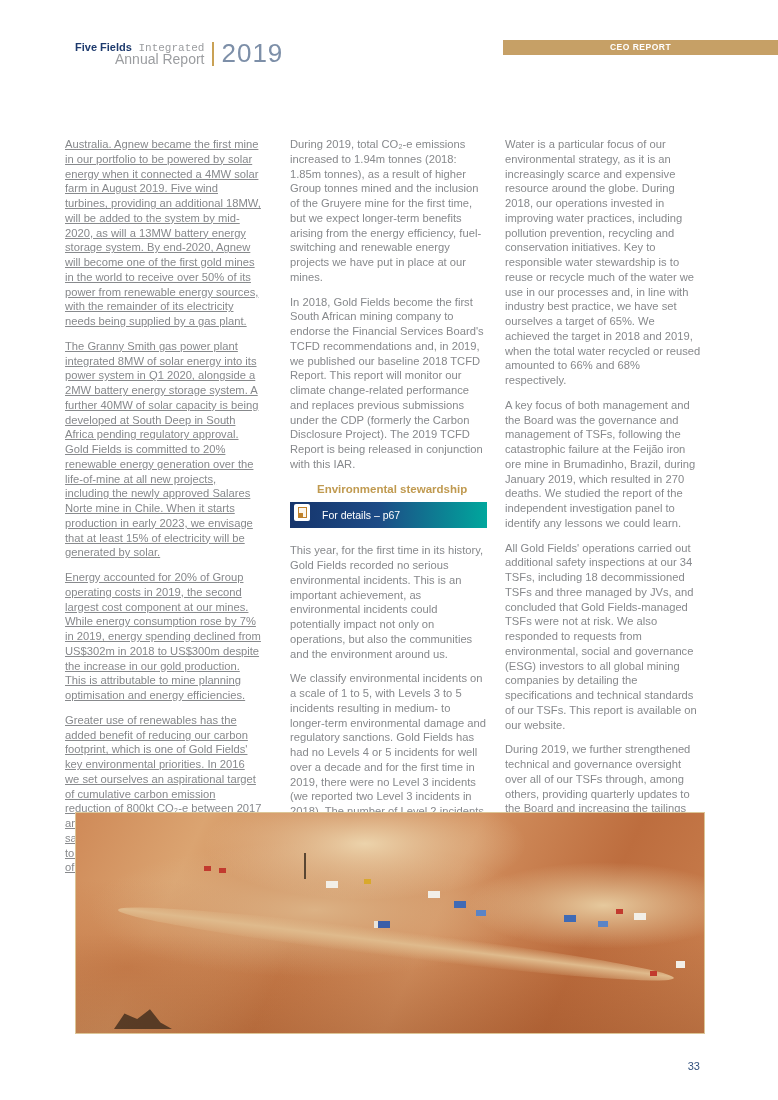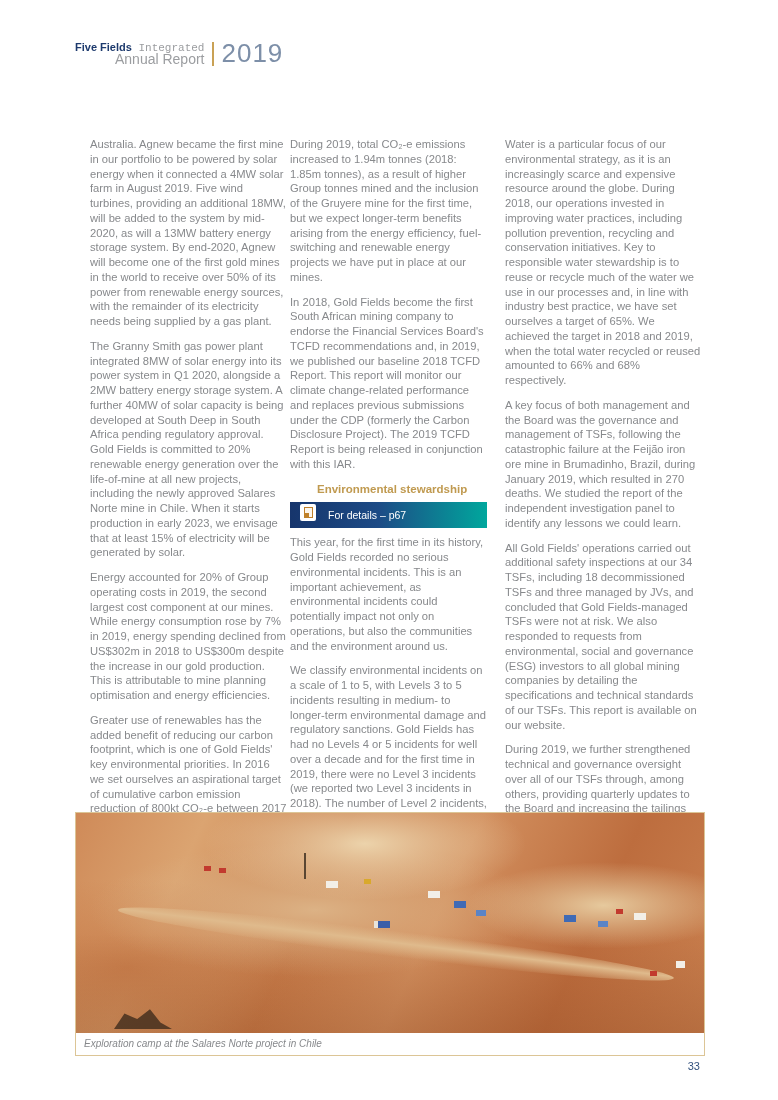--- a/index.html
+++ b/index.html
@@ -50,41 +50,40 @@
 
   
   .col {
     position: absolute;
     top: 137px;
     width: 197px;
     color: #87898c;
     font-size: 11.2px;
     line-height: 14.75px;
   }
-  .col-1 { left: 90px; }
+  .col-1 { left: 65px; text-decoration: underline; }
   .col-2 { left: 290px; }
   .col-3 { left: 505px; }
   .col p { margin-bottom: 10px; }
 
   .section-heading {
     color: #c09a50;
     font-weight: bold;
     font-size: 11.5px;
     margin: 4px 0 6px 0;
     padding-left: 27px;
   }
   .detail-banner {
     position: relative;
     height: 26px;
     background: linear-gradient(90deg, #16356c 0%, #1d4b86 45%, #00a79d 100%);
-    margin-bottom: 7px;
+    margin-bottom: 15px;
     display: flex;
     align-items: center;
     cursor: pointer;
-    padding-left: 6px;
   }
   .detail-banner .doc-icon {
     width: 16px; height: 17px;
     background: #ffffff;
     border-radius: 2px;
     margin: 0 12px 6px 4px;
     display: flex;
     align-items: center;
     justify-content: center;
   }
@@ -180,20 +179,21 @@
   <div class="logo-block">
     <div class="logo-text">
       <div class="logo-line1">
         <span class="brand-bold">Five Fields</span><span class="brand-light"> Integrated</span>
       </div>
       <div class="logo-line2">Annual Report</div>
     </div>
     <div class="logo-divider"></div>
     <div class="logo-year">2019</div>
   </div>
+  <div class="ceo-tab">CEO REPORT</div>
 
   <div class="col col-1">
     <p>Australia. Agnew became the first mine in our portfolio to be powered by solar energy when it connected a 4MW solar farm in August 2019. Five wind turbines, providing an additional 18MW, will be added to the system by mid-2020, as will a 13MW battery energy storage system. By end-2020, Agnew will become one of the first gold mines in the world to receive over 50% of its power from renewable energy sources, with the remainder of its electricity needs being supplied by a gas plant.</p>
     <p>The Granny Smith gas power plant integrated 8MW of solar energy into its power system in Q1 2020, alongside a 2MW battery energy storage system. A further 40MW of solar capacity is being developed at South Deep in South Africa pending regulatory approval. Gold Fields is committed to 20% renewable energy generation over the life-of-mine at all new projects, including the newly approved Salares Norte mine in Chile. When it starts production in early 2023, we envisage that at least 15% of electricity will be generated by solar.</p>
     <p>Energy accounted for 20% of Group operating costs in 2019, the second largest cost component at our mines. While energy consumption rose by 7% in 2019, energy spending declined from US$302m in 2018 to US$300m despite the increase in our gold production. This is attributable to mine planning optimisation and energy efficiencies.</p>
     <p>Greater use of renewables has the added benefit of reducing our carbon footprint, which is one of Gold Fields' key environmental priorities. In 2016 we set ourselves an aspirational target of cumulative carbon emission reduction of 800kt CO₂-e between 2017 and 2020. We reached 54% of these savings by end-2019 and are on track to achieve 75% of this target by the end of 2020.</p>
   </div>
 
   <div class="col col-2">
     <p>During 2019, total CO₂-e emissions increased to 1.94m tonnes (2018: 1.85m tonnes), as a result of higher Group tonnes mined and the inclusion of the Gruyere mine for the first time, but we expect longer-term benefits arising from the energy efficiency, fuel-switching and renewable energy projects we have put in place at our mines.</p>
@@ -235,18 +235,17 @@
       <div class="s b-white" style="left:558px; top:100px;"></div>
       <div class="s b-red" style="left:540px; top:96px;"></div>
       <div class="s truck" style="left:298px; top:108px;"></div>
 
       <div class="s b-red" style="left:574px; top:158px;"></div>
 
       <div class="s b-white" style="left:600px; top:148px; width:9px;"></div>
 
       <div class="rock"></div>
     </div>
-    <div class="caption-bar">Exploration camp at the Salares Norte project in Chile</div>
   </div>
 
   <div class="page-number">33</div>
 
 </div>
 
 </body></html>

